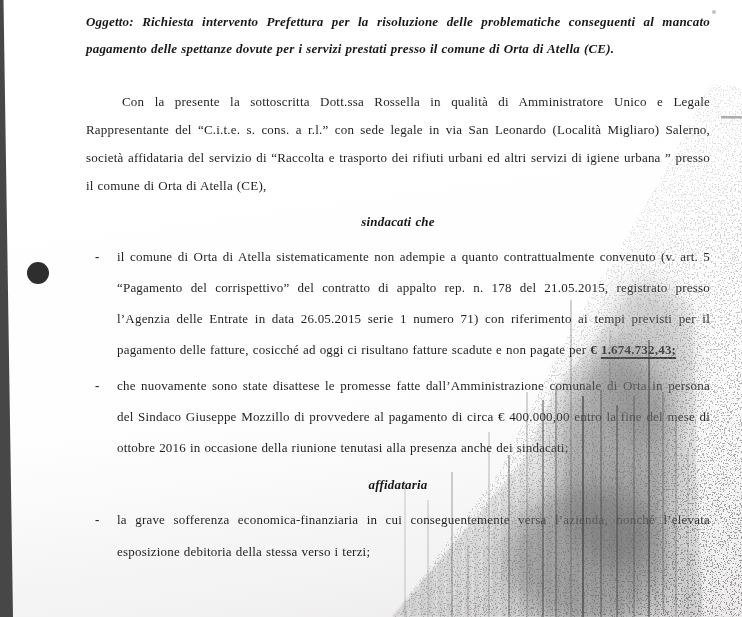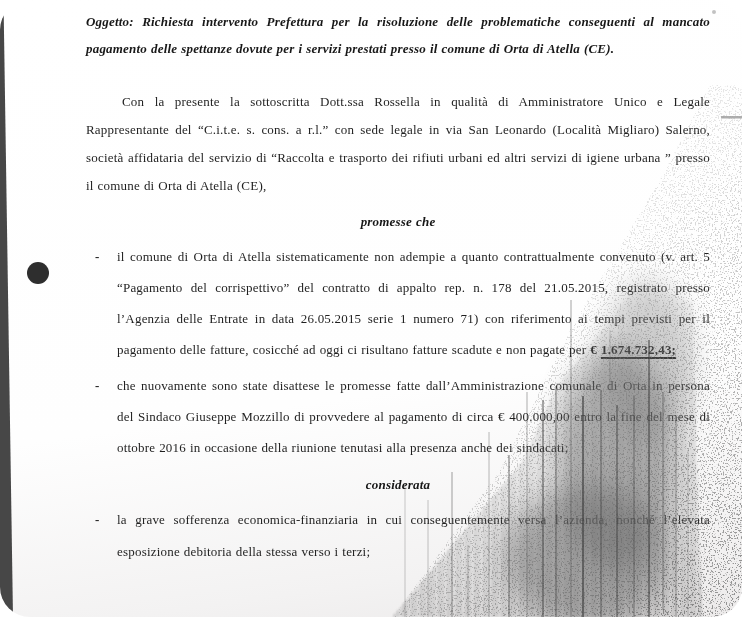--- a/index.html
+++ b/index.html
@@ -3,21 +3,20 @@
 <meta charset="utf-8">
 <style>
   html,body{margin:0;padding:0;background:#ffffff;}
   .page{
     position:relative;
     width:742px;height:617px;
     overflow:hidden;
     background:linear-gradient(172deg,#ffffff 0%,#fefefe 62%,#f3f2f2 88%,#eceaea 100%);
     font-family:"Liberation Serif","DejaVu Serif",serif;
     color:#1f1f1f;
-    border-radius:30px;
   }
   .doc{
     position:absolute;
     left:86px;top:0;width:624px;
     font-size:13px;
     letter-spacing:.2px;
     word-spacing:.5px;
     text-align:justify;
   }
   .subject{
@@ -70,31 +69,31 @@
 <body>
 
 <div class="page">
 
   <div class="doc">
 
     <p class="subject">Oggetto: Richiesta intervento Prefettura per la risoluzione delle problematiche conseguenti al mancato pagamento delle spettanze dovute per i servizi prestati presso il comune di Orta di Atella (CE).</p>
 
     <p class="intro"><span>Con la presente la sottoscritta Dott.ssa Rossella in qualità di Amministratore Unico e Legale Rappresentante del </span><span class="company">“C.i.t.e. s. cons. a r.l.”</span><span> con sede legale in via San Leonardo (Località Migliaro) Salerno, società affidataria del servizio di “Raccolta e trasporto dei rifiuti urbani ed altri servizi di igiene urbana ” presso il comune di Orta di Atella (CE),</span></p>
 
-    <p class="section-heading">promesse che</p>
+    <p class="section-heading">sindacati che</p>
 
     <div class="bullet">
       <span class="marker">-</span><span>il comune di Orta di Atella sistematicamente non adempie a quanto contrattualmente convenuto (v. art. 5 “Pagamento del corrispettivo” del contratto di appalto rep. n. 178 del 21.05.2015, registrato presso l’Agenzia delle Entrate in data 26.05.2015 serie 1 numero 71)  con riferimento ai tempi previsti per il pagamento delle fatture, cosicché ad oggi ci risultano fatture scadute e non pagate per </span><span class="currency">€ </span><span class="amount">1.674.732,43;</span>
     </div>
 
     <div class="bullet">
       <span class="marker">-</span><span>che nuovamente sono state disattese le promesse fatte dall’Amministrazione comunale di Orta in persona del Sindaco Giuseppe Mozzillo di provvedere al pagamento di circa € 400.000,00 entro la fine del mese di ottobre 2016 in occasione della riunione tenutasi alla presenza anche dei sindacati;</span>
     </div>
 
-    <p class="section-heading">considerata</p>
+    <p class="section-heading">affidataria</p>
 
     <div class="bullet last">
       <span class="marker">-</span><span>la grave sofferenza economica-finanziaria in cui conseguentemente versa l’azienda, nonché l’elevata esposizione debitoria della stessa verso i terzi;</span>
     </div>
 
   </div>
 
   <svg class="artifacts" width="742" height="617" viewBox="0 0 742 617">
     <defs>
       <filter id="blurSoft" x="-20%" y="-20%" width="140%" height="140%">

